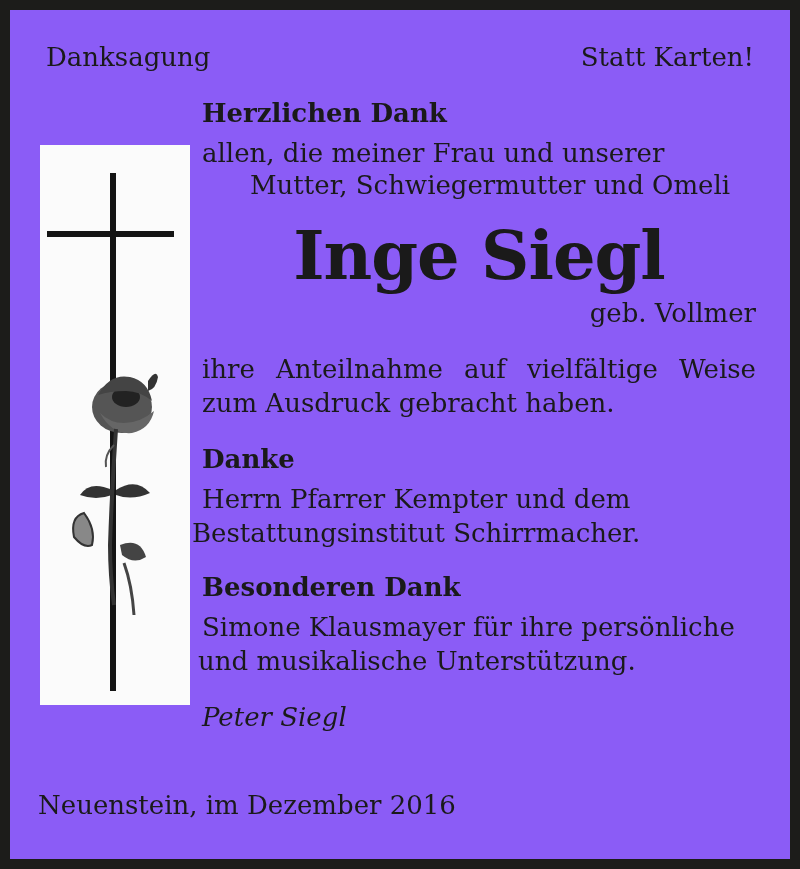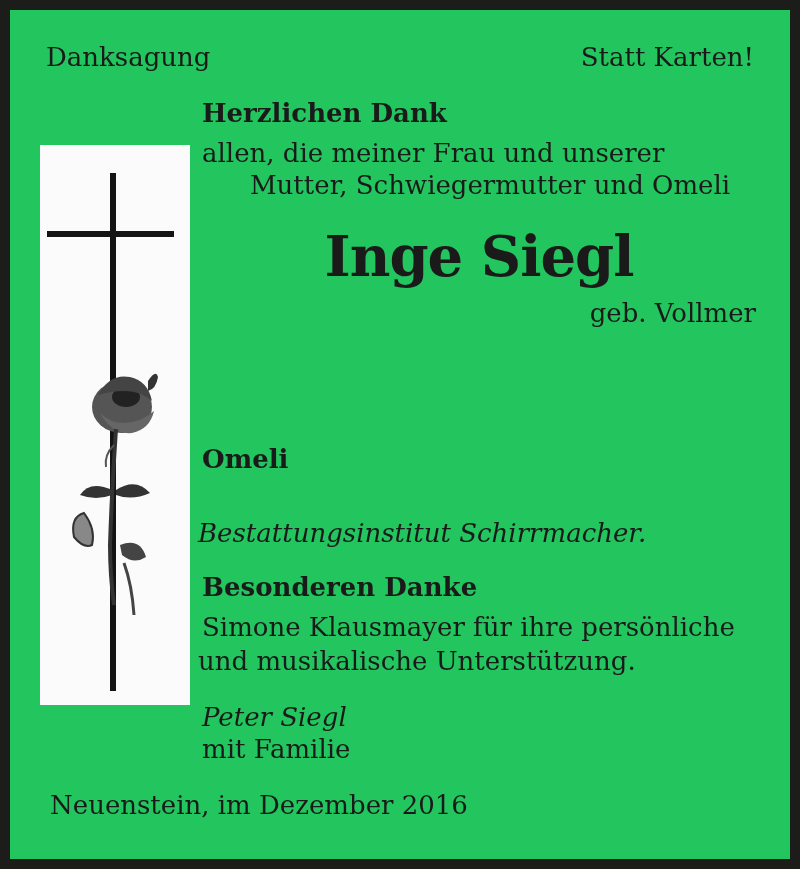--- a/index.html
+++ b/index.html
@@ -1,21 +1,21 @@
 <!DOCTYPE html>
 <html><head>
 <meta charset="utf-8">
 <style>
   html, body { margin:0; padding:0; }
   body { width:800px; height:869px; background:#1c1c1a; position:relative; overflow:hidden; }
-  .card { position:absolute; left:10px; top:10px; width:780px; height:849px; background:#22c55e; }
+  .card { position:absolute; left:10px; top:10px; width:780px; height:849px; background:#8b5cf6; }
   .t { position:absolute; font-family:"DejaVu Serif","Liberation Serif",serif; color:#1a1a1a; white-space:nowrap; }
   .reg { font-size:26px; line-height:30px; }
   .bold { font-weight:bold; font-size:26px; line-height:30px;text-align:center; }
-  .name { font-weight:bold; font-size:56px; line-height:60px; letter-spacing:-1px; }
+  .name { font-weight:bold; font-size:67px; line-height:60px; letter-spacing:-1px; }
   .just { text-align:justify; text-align-last:justify; width:554px; }
   .cross-wrap { position:absolute; left:30px; top:135px; width:150px; height:560px; }
 </style>
 </head>
 <body>
 
 <div class="card">
 
   <div class="t reg" style="left:36px; top:32px;">Danksagung</div>
   <div class="t reg" style="right:36px; top:32px;">Statt Karten!</div>
@@ -47,25 +47,27 @@
     </svg>
   </div>
 
   <div class="t bold" style="left:192px; top:88px;">Herzlichen Dank</div>
   <div class="t reg" style="left:192px; top:128px;">allen, die meiner Frau und unserer</div>
   <div class="t reg" style="left:192px; top:160px;margin-left:48px;">Mutter, Schwiegermutter und Omeli</div>
 
   <div class="t name" style="left:192px; width:554px; text-align:center; top:216px;">Inge Siegl</div>
   <div class="t reg" style="left:192px; width:554px; text-align:right; top:288px;">geb. Vollmer</div>
 
+  <div class="t reg just" style="left:192px; top:344px;">ihre Anteilnahme auf vielfältige Weise</div>
+  <div class="t reg" style="left:192px; top:378px;">zum Ausdruck gebracht haben.</div>
 
-  <div class="t bold" style="left:192px; top:434px;">Omeli</div>
-  <div class="t reg" style="left:188px; top:508px;font-style:italic;">Bestattungsinstitut Schirrmacher.</div>
+  <div class="t bold" style="left:192px; top:434px;">Danke</div>
+  <div class="t reg" style="left:192px; top:474px;">Herrn Pfarrer Kempter und dem</div>
+  <div class="t reg" style="left:182px; top:508px;">Bestattungsinstitut Schirrmacher.</div>
 
-  <div class="t bold" style="left:192px; top:562px;">Besonderen Danke</div>
+  <div class="t bold" style="left:192px; top:562px;">Besonderen Dank</div>
   <div class="t reg" style="left:192px; top:602px;">Simone Klausmayer für ihre persönliche</div>
   <div class="t reg" style="left:188px; top:636px;">und musikalische Unterstützung.</div>
 
   <div class="t reg" style="left:192px; top:692px;font-style:italic;">Peter Siegl</div>
-  <div class="t reg" style="left:192px; top:724px;">mit Familie</div>
 
-  <div class="t reg" style="left:40px; top:780px;">Neuenstein, im Dezember 2016</div>
+  <div class="t reg" style="left:28px; top:780px;">Neuenstein, im Dezember 2016</div>
 </div>
 
 </body></html>

